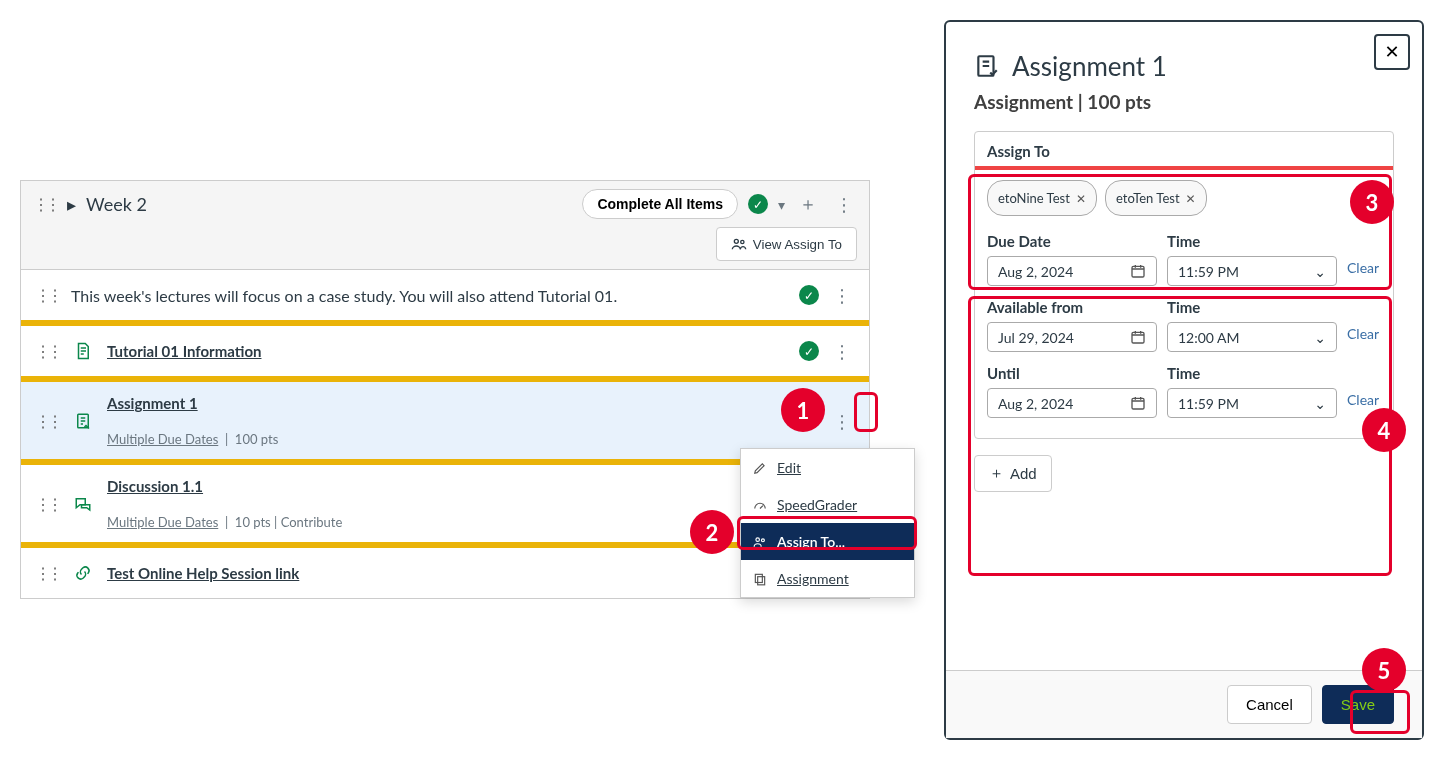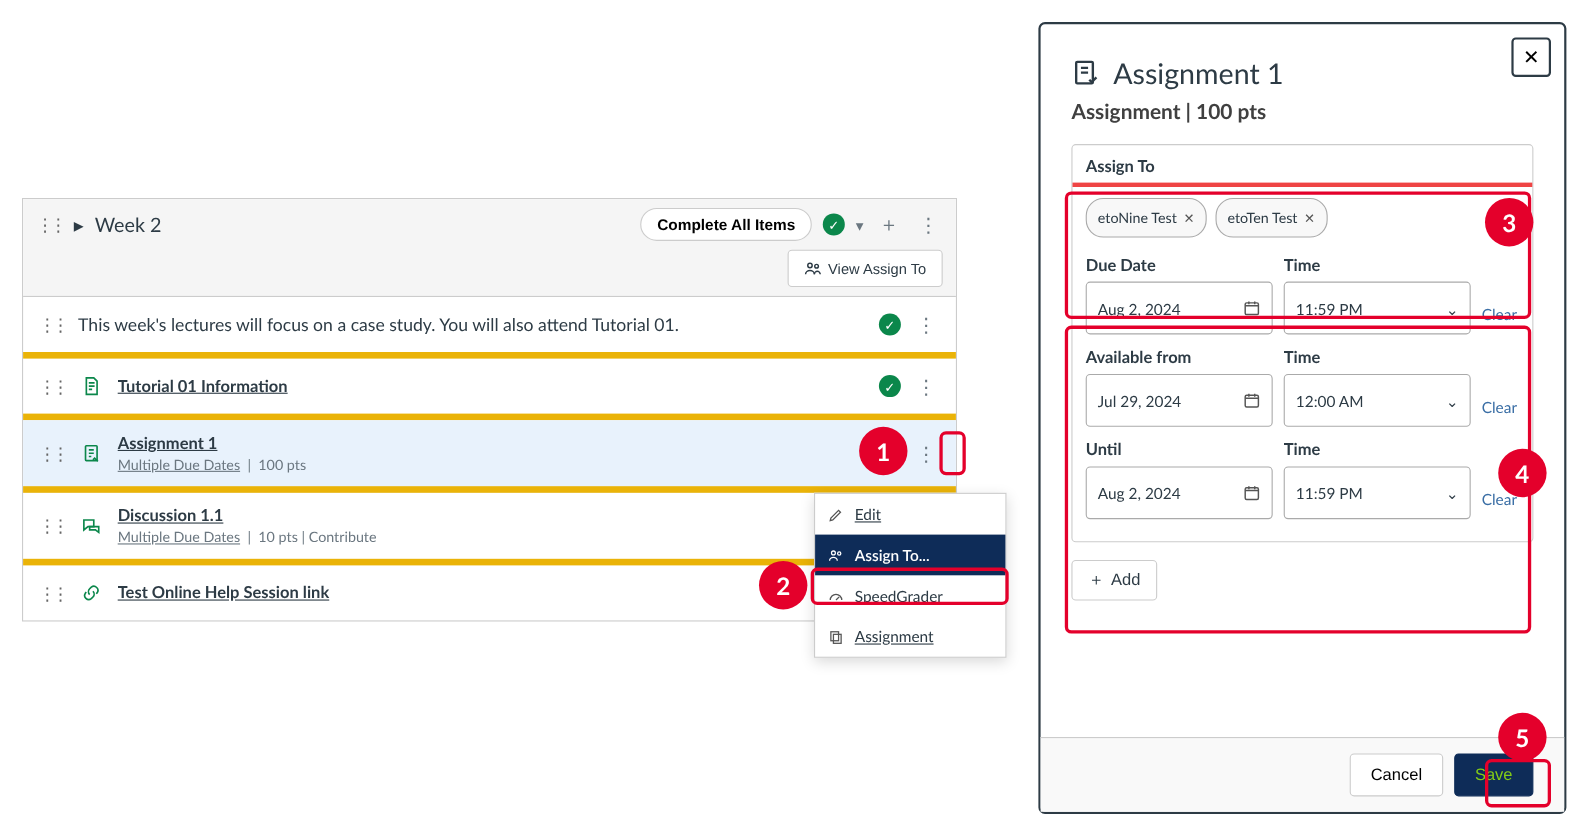--- a/index.html
+++ b/index.html
@@ -118,21 +118,21 @@
   .item-body { flex: 1; }
   .item-title {
     color: #2D3B45;
     font-weight: 700;
     text-decoration: underline;
     font-size: 15px;
   }
   .item-meta {
     color: #6B7780;
     font-size: 13px;
-    margin-top: 2px;
+    margin-top: 19px;
   }
   .item-meta .link { text-decoration: underline; }
   .item-right {
     display: flex;
     align-items: center;
     gap: 10px;
   }
   
   .kebab-menu {
     position: absolute;
@@ -239,21 +239,21 @@
     align-items: end;
   }
   .field-label {
     font-weight: 700;
     margin-bottom: 6px;
     font-size: 15px;
   }
   .input {
     border: 1px solid #aaa;
     border-radius: 4px;
-    height: 48px;
+    height: 30px;
     padding: 0 10px;
     width: 100%;
     font-size: 14px;
     display: flex;
     align-items: center;
     justify-content: space-between;
     background: #fff;
   }
   .clear-link {
     color: #3a6ea5;
@@ -439,34 +439,34 @@
     </div>
   </div>
 
   <div class="kebab-menu">
     <div class="menu-row">
       <svg width="14" height="14" viewBox="0 0 24 24" fill="none" stroke="#555" stroke-width="2">
           <path d="M3 21l4-1 12-12-3-3L4 17z"></path>
         </svg>
       <span class="menu-text">Edit</span>
     </div>
+    <div class="menu-row">
+      <svg width="14" height="14" viewBox="0 0 24 24" fill="none" stroke="#555" stroke-width="2">
+          <path d="M3 18a9 9 0 0 1 18 0"></path>
+          <path d="M12 18l5-5"></path>
+        </svg>
+      <span class="menu-text">SpeedGrader</span>
+    </div>
     <div class="menu-row selected">
       <svg width="14" height="14" viewBox="0 0 24 24" fill="none" stroke="#fff" stroke-width="2">
           <circle cx="8" cy="8" r="3"></circle>
           <circle cx="17" cy="9" r="2.5"></circle>
           <path d="M2 20c0-3 3-5 6-5s6 2 6 5"></path>
         </svg>
       <span class="menu-text" style="text-decoration:none;font-weight:600;">Assign To...</span>
-    </div>
-    <div class="menu-row">
-      <svg width="14" height="14" viewBox="0 0 24 24" fill="none" stroke="#555" stroke-width="2">
-          <path d="M3 18a9 9 0 0 1 18 0"></path>
-          <path d="M12 18l5-5"></path>
-        </svg>
-      <span class="menu-text">SpeedGrader</span>
     </div>
     <div class="menu-row">
       <svg width="14" height="14" viewBox="0 0 24 24" fill="none" stroke="#555" stroke-width="2">
           <rect x="4" y="4" width="12" height="14"></rect>
           <rect x="8" y="8" width="12" height="14"></rect>
         </svg>
       <span class="menu-text">Assignment</span>
     </div>
   </div>
 

